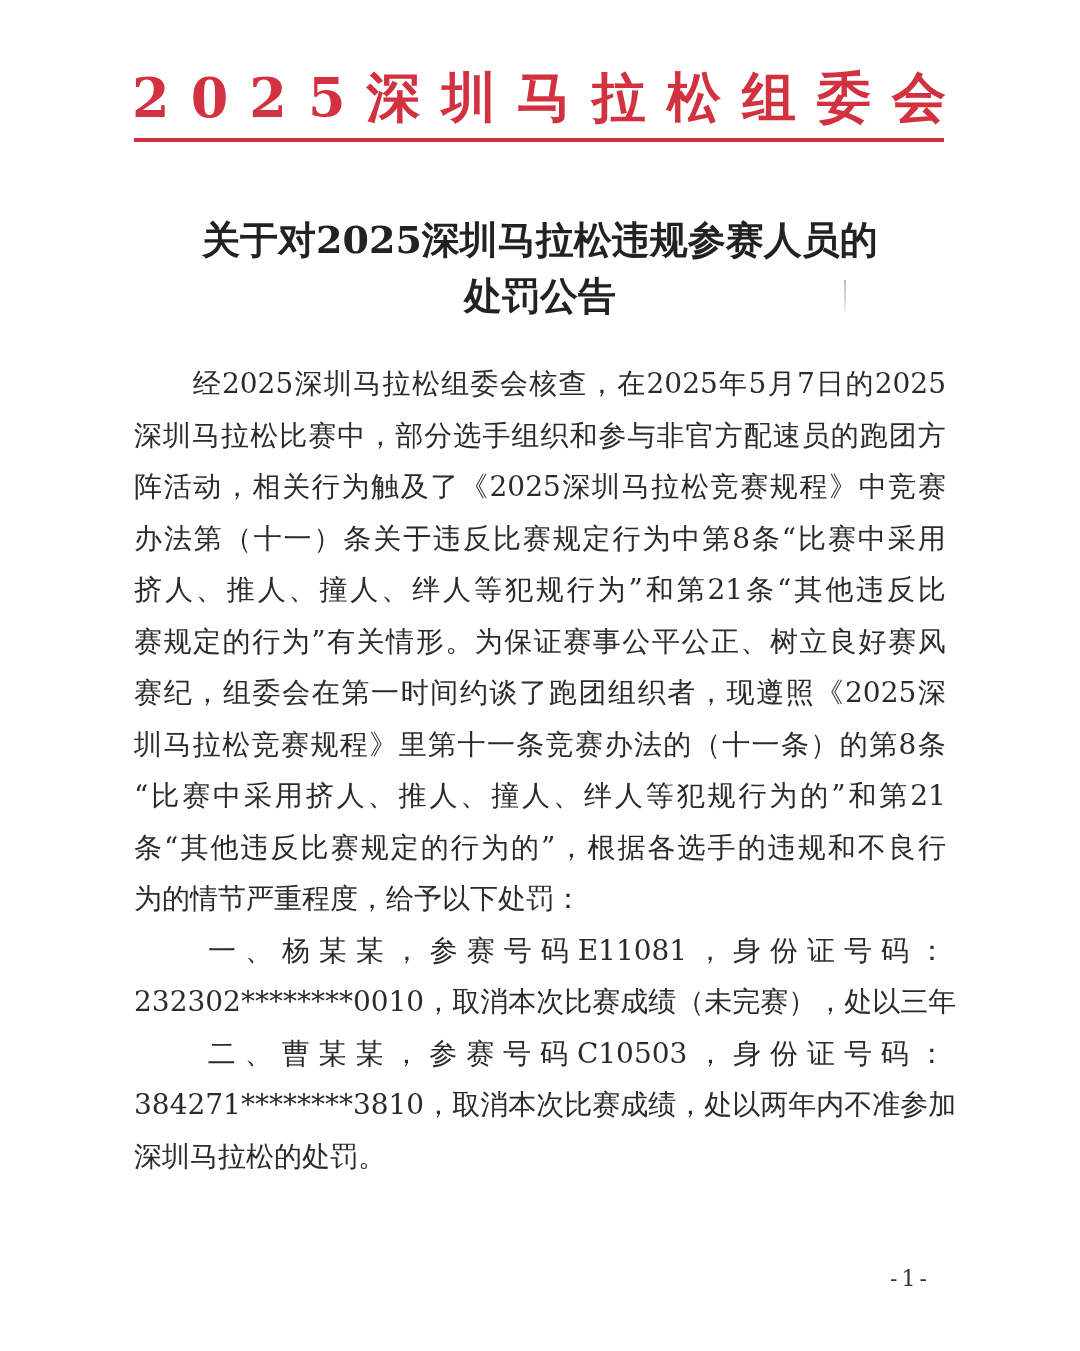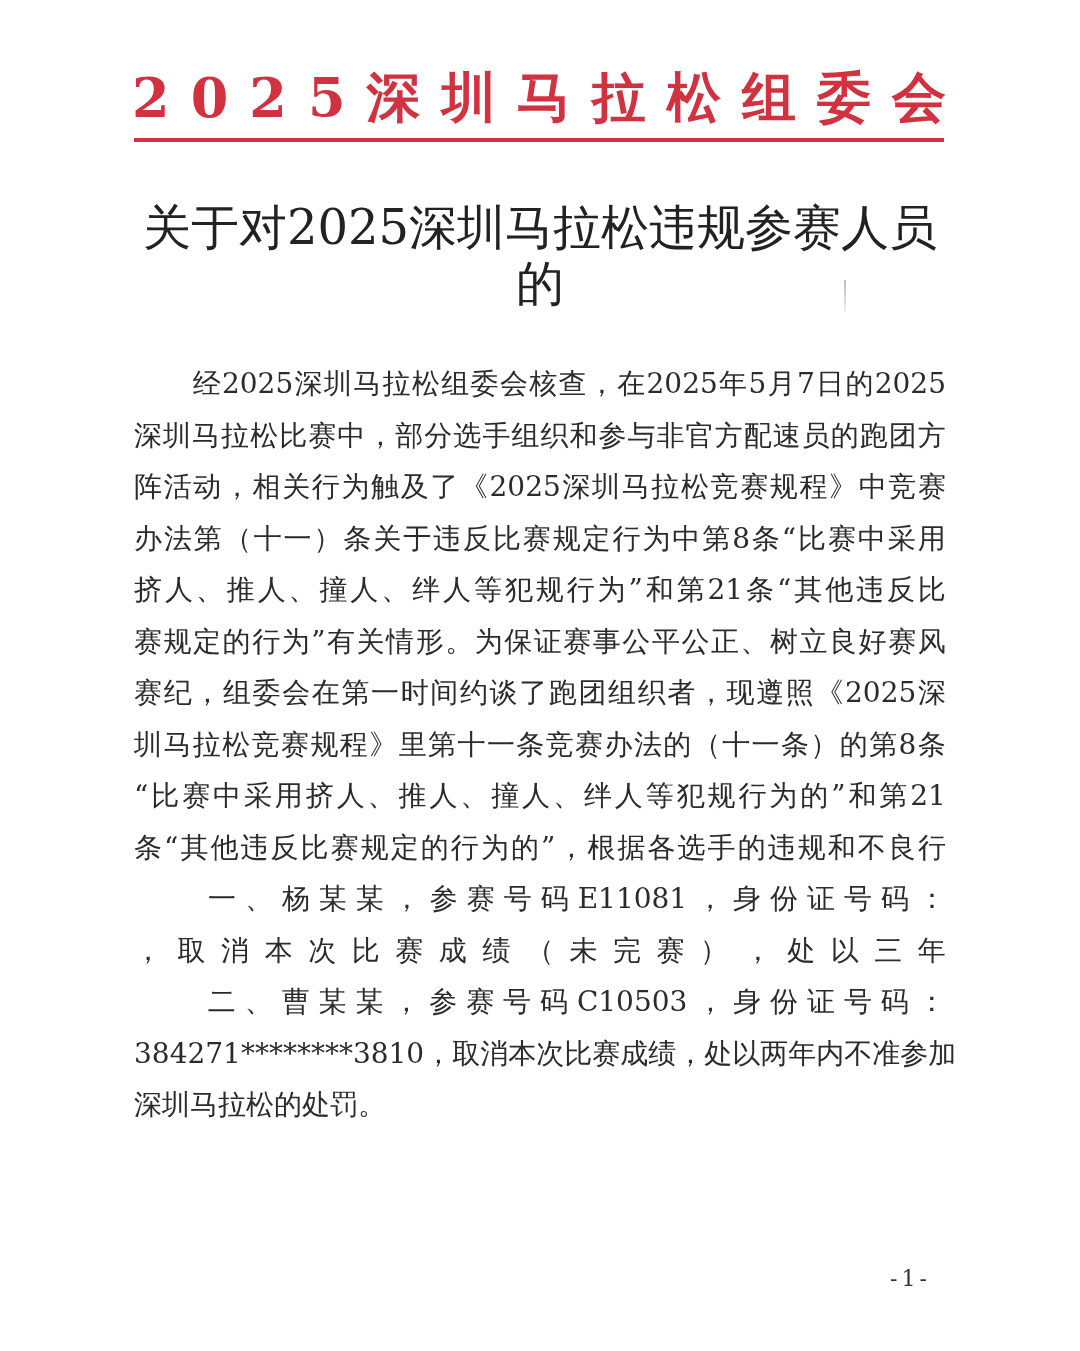--- a/index.html
+++ b/index.html
@@ -13,22 +13,22 @@
     color: #d2323f; font-size: 54px; font-weight: bold;
     display: flex; justify-content: space-between; align-items: center;
     font-family: "DejaVu Serif", "Liberation Serif", serif;
   }
   .header span { display: inline-block; }
   .red-rule {
     position: absolute; left: 134px; top: 138px; width: 810px; height: 4px;
     background: #d2323f;
   }
   .title {
-    position: absolute; left: 130px; top: 199px; width: 820px;
-    text-align: center; font-size: 48px; font-weight: normal; line-height: 56px;
+    position: absolute; left: 130px; top: 212px; width: 820px;
+    text-align: center; font-size: 38px; font-weight: bold; line-height: 56px;
     color: #222;
   }
   .mark {
     position: absolute; left: 844px; top: 280px; width: 2px; height: 32px;
     background: linear-gradient(#bbb, #eee);
   }
   .body-text {
     position: absolute; left: 134px; top: 358px; width: 812px;
     font-size: 28px; line-height: 51.5px; color: #2b2b2b;
   }
@@ -54,20 +54,21 @@
     <span>拉</span>
     <span>松</span>
     <span>组</span>
     <span>委</span>
     <span>会</span>
   </div>
 <div class="red-rule"></div>
 
 <div class="title">
   <div>关于对2025深圳马拉松违规参赛人员的</div>
+  <div>处罚公告</div>
 </div>
 <div class="mark"></div>
 
 <div class="body-text">
   <div class="line">
       <span>　</span>
       <span>　</span>
       <span>经</span>
       <span>2025</span>
       <span>深</span>
@@ -348,20 +349,21 @@
       <span>选</span>
       <span>手</span>
       <span>的</span>
       <span>违</span>
       <span>规</span>
       <span>和</span>
       <span>不</span>
       <span>良</span>
       <span>行</span>
     </div>
+  <div class="line left">为的情节严重程度，给予以下处罚：</div>
 
   <div>
     <div class="line">
         <span>　</span>
         <span>　</span>
         <span>一</span>
         <span>、</span>
         <span>杨</span>
         <span>某</span>
         <span>某</span>
@@ -373,20 +375,21 @@
         <span>E11081</span>
         <span>，</span>
         <span>身</span>
         <span>份</span>
         <span>证</span>
         <span>号</span>
         <span>码</span>
         <span>：</span>
       </div>
     <div class="line">
+        <span>232302********0010</span>
         <span>，</span>
         <span>取</span>
         <span>消</span>
         <span>本</span>
         <span>次</span>
         <span>比</span>
         <span>赛</span>
         <span>成</span>
         <span>绩</span>
         <span>（</span>

